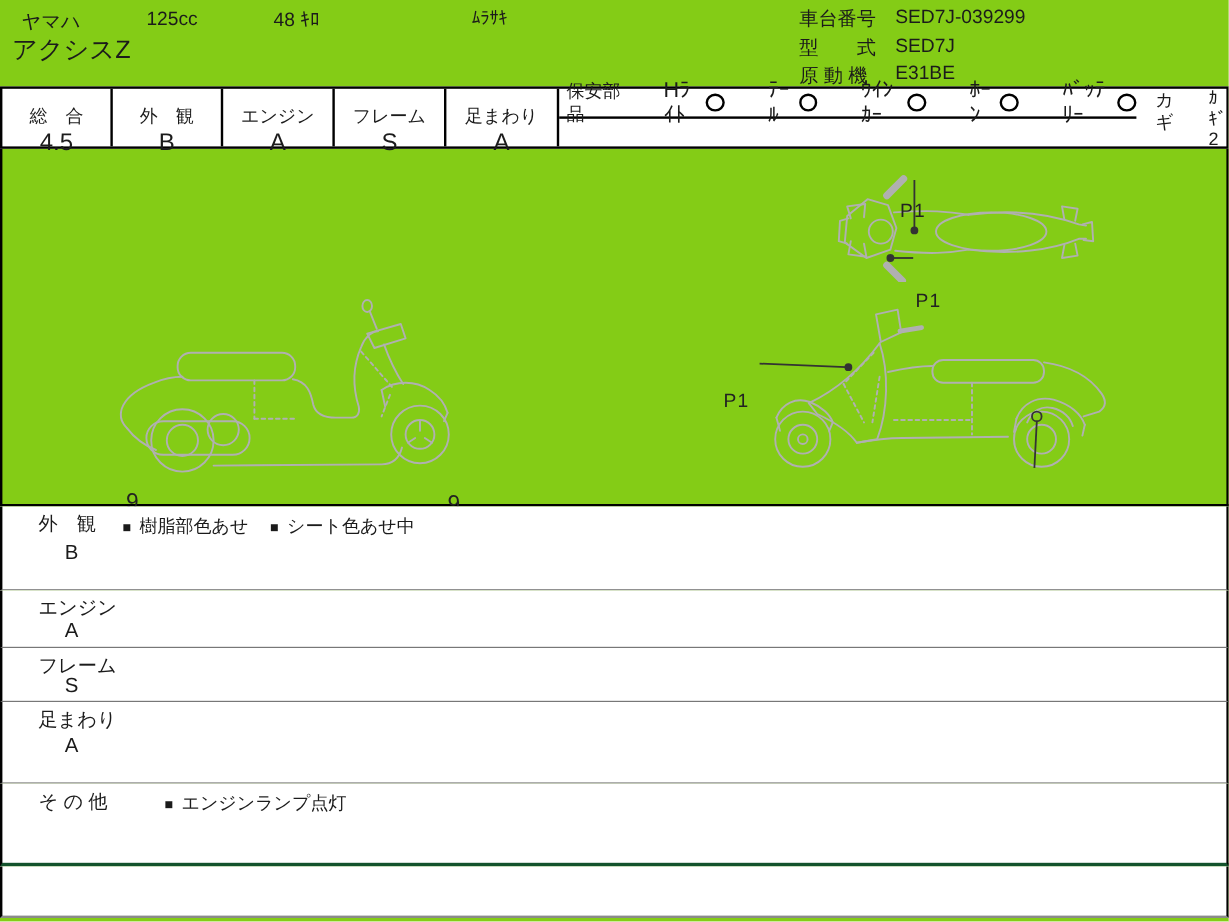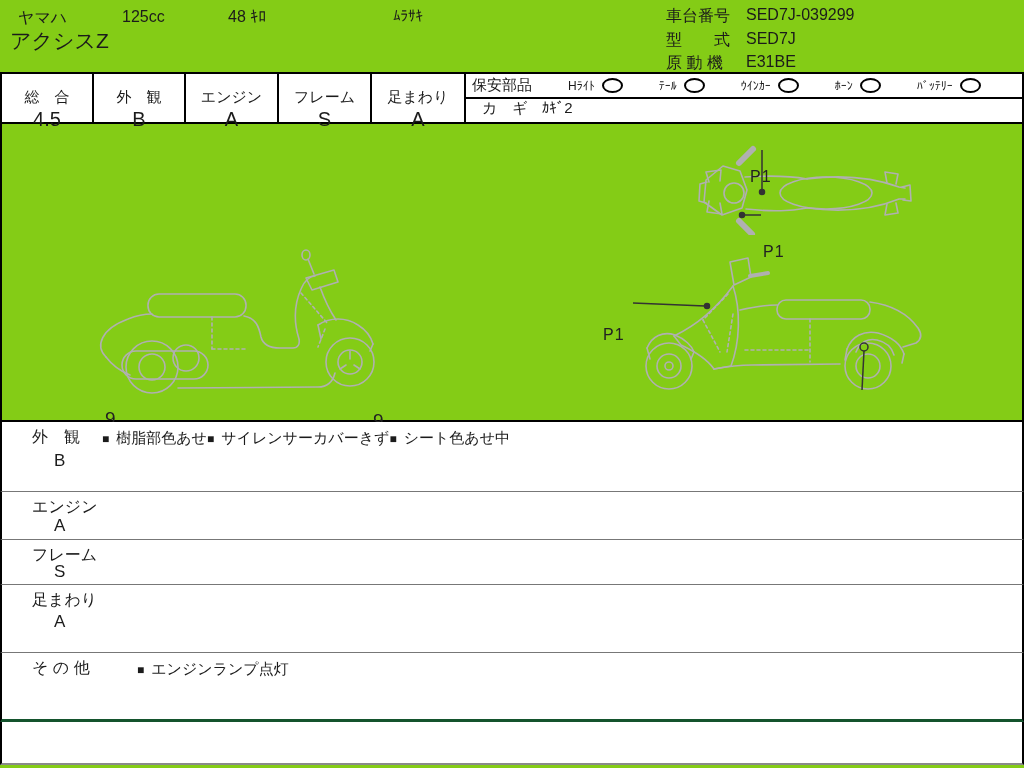--- a/index.html
+++ b/index.html
@@ -10,39 +10,39 @@
   .t15{font-size:15px;white-space:pre;}
   .model{font-size:21px;white-space:pre;}
   
   .ratings{position:absolute;left:0;top:72px;width:1024px;height:52px;border:2px solid #000;
            box-sizing:border-box;display:flex;background:#fff;}
   .rcell{border-right:2px solid #000;box-sizing:border-box;display:flex;flex-direction:column;
          align-items:center;justify-content:flex-start;}
   .rlabel{font-size:15px;margin-top:14px;white-space:pre;}
   .rvalue{font-size:20px;line-height:24px;}
   .w1{width:92px}.w2{width:92px}.w3{width:93px}.w4{width:93px}.w5{width:94px}
-  .safety{flex:1;display:flex;flex-direction:column;}
+  .safety{flex:1;display:flex;flex-direction:row;}
   .safety-top{height:25px;border-bottom:2px solid #000;box-sizing:border-box;display:flex;
               align-items:center;padding-left:6px;font-size:15px;}
   .safety-bottom{flex:1;display:flex;padding-left:16px;font-size:15px;gap:14px;}
-  .sitem{display:flex;align-items:center;margin-left:36px;font-size:12px;}
+  .sitem{display:flex;align-items:center;margin-left:36px;font-size:18px;}
   .sitem:first-of-type{margin-left:10px;}
   .scircle{width:17px;height:11px;border:2px solid #000;border-radius:50%;margin-left:7px;}
   
   .diagram{position:absolute;left:0;top:124px;width:1024px;height:298px;border-left:2px solid #000;
            border-right:2px solid #000;border-bottom:2px solid #000;box-sizing:border-box;}
   .dlabel{position:absolute;font-size:16px;color:#222;letter-spacing:1px;white-space:pre;margin-top:39px;}
   .nine{font-size:19px;}
   
   .srow{position:relative;border-left:2px solid #000;border-right:2px solid #000;
         border-bottom:1px solid #777;box-sizing:border-box;background:#fff;}
   .sections{position:absolute;left:0;top:422px;width:1024px;}
   .slabel{position:absolute;left:30px;top:5px;font-size:16px;white-space:pre;}
   .sgrade{position:absolute;left:52px;font-size:17px;}
-  .sitems{position:absolute;top:7px;display:flex;font-size:15px;align-items:center;}
+  .sitems{position:absolute;top:7px;display:flex;gap:18px;font-size:15px;align-items:center;}
   .bullet{margin-right:7px;font-size:12px;}
 </style>
 </head>
 <body>
 
 <div id="sheet">
 
   <span class="abs t16" style="left:18px;top:8px">ヤマハ</span>
   <span class="abs t16" style="left:122px;top:8px">125cc</span>
   <span class="abs t16" style="left:228px;top:8px">48 ｷﾛ</span>
@@ -209,21 +209,20 @@
   <span class="dlabel nine" style="left:105px;top:369px">9</span>
   <span class="dlabel nine" style="left:373px;top:371px">9</span>
 
   <div class="sections">
 
     <div class="srow" style="height:70px">
       <span class="slabel">外　観</span>
       <span class="sgrade" style="top:29px">B</span>
       <div class="sitems" style="left:100px">
         <span><span class="bullet">■</span><span>樹脂部色あせ</span></span>
-        <span><span class="bullet">■</span><span>サイレンサーカバーきず</span></span>
         <span><span class="bullet">■</span><span>シート色あせ中</span></span>
       </div>
     </div>
 
     <div class="srow" style="height:48px">
       <span class="slabel">エンジン</span>
       <span class="sgrade" style="top:24px">A</span>
     </div>
 
     <div class="srow" style="height:45px">

